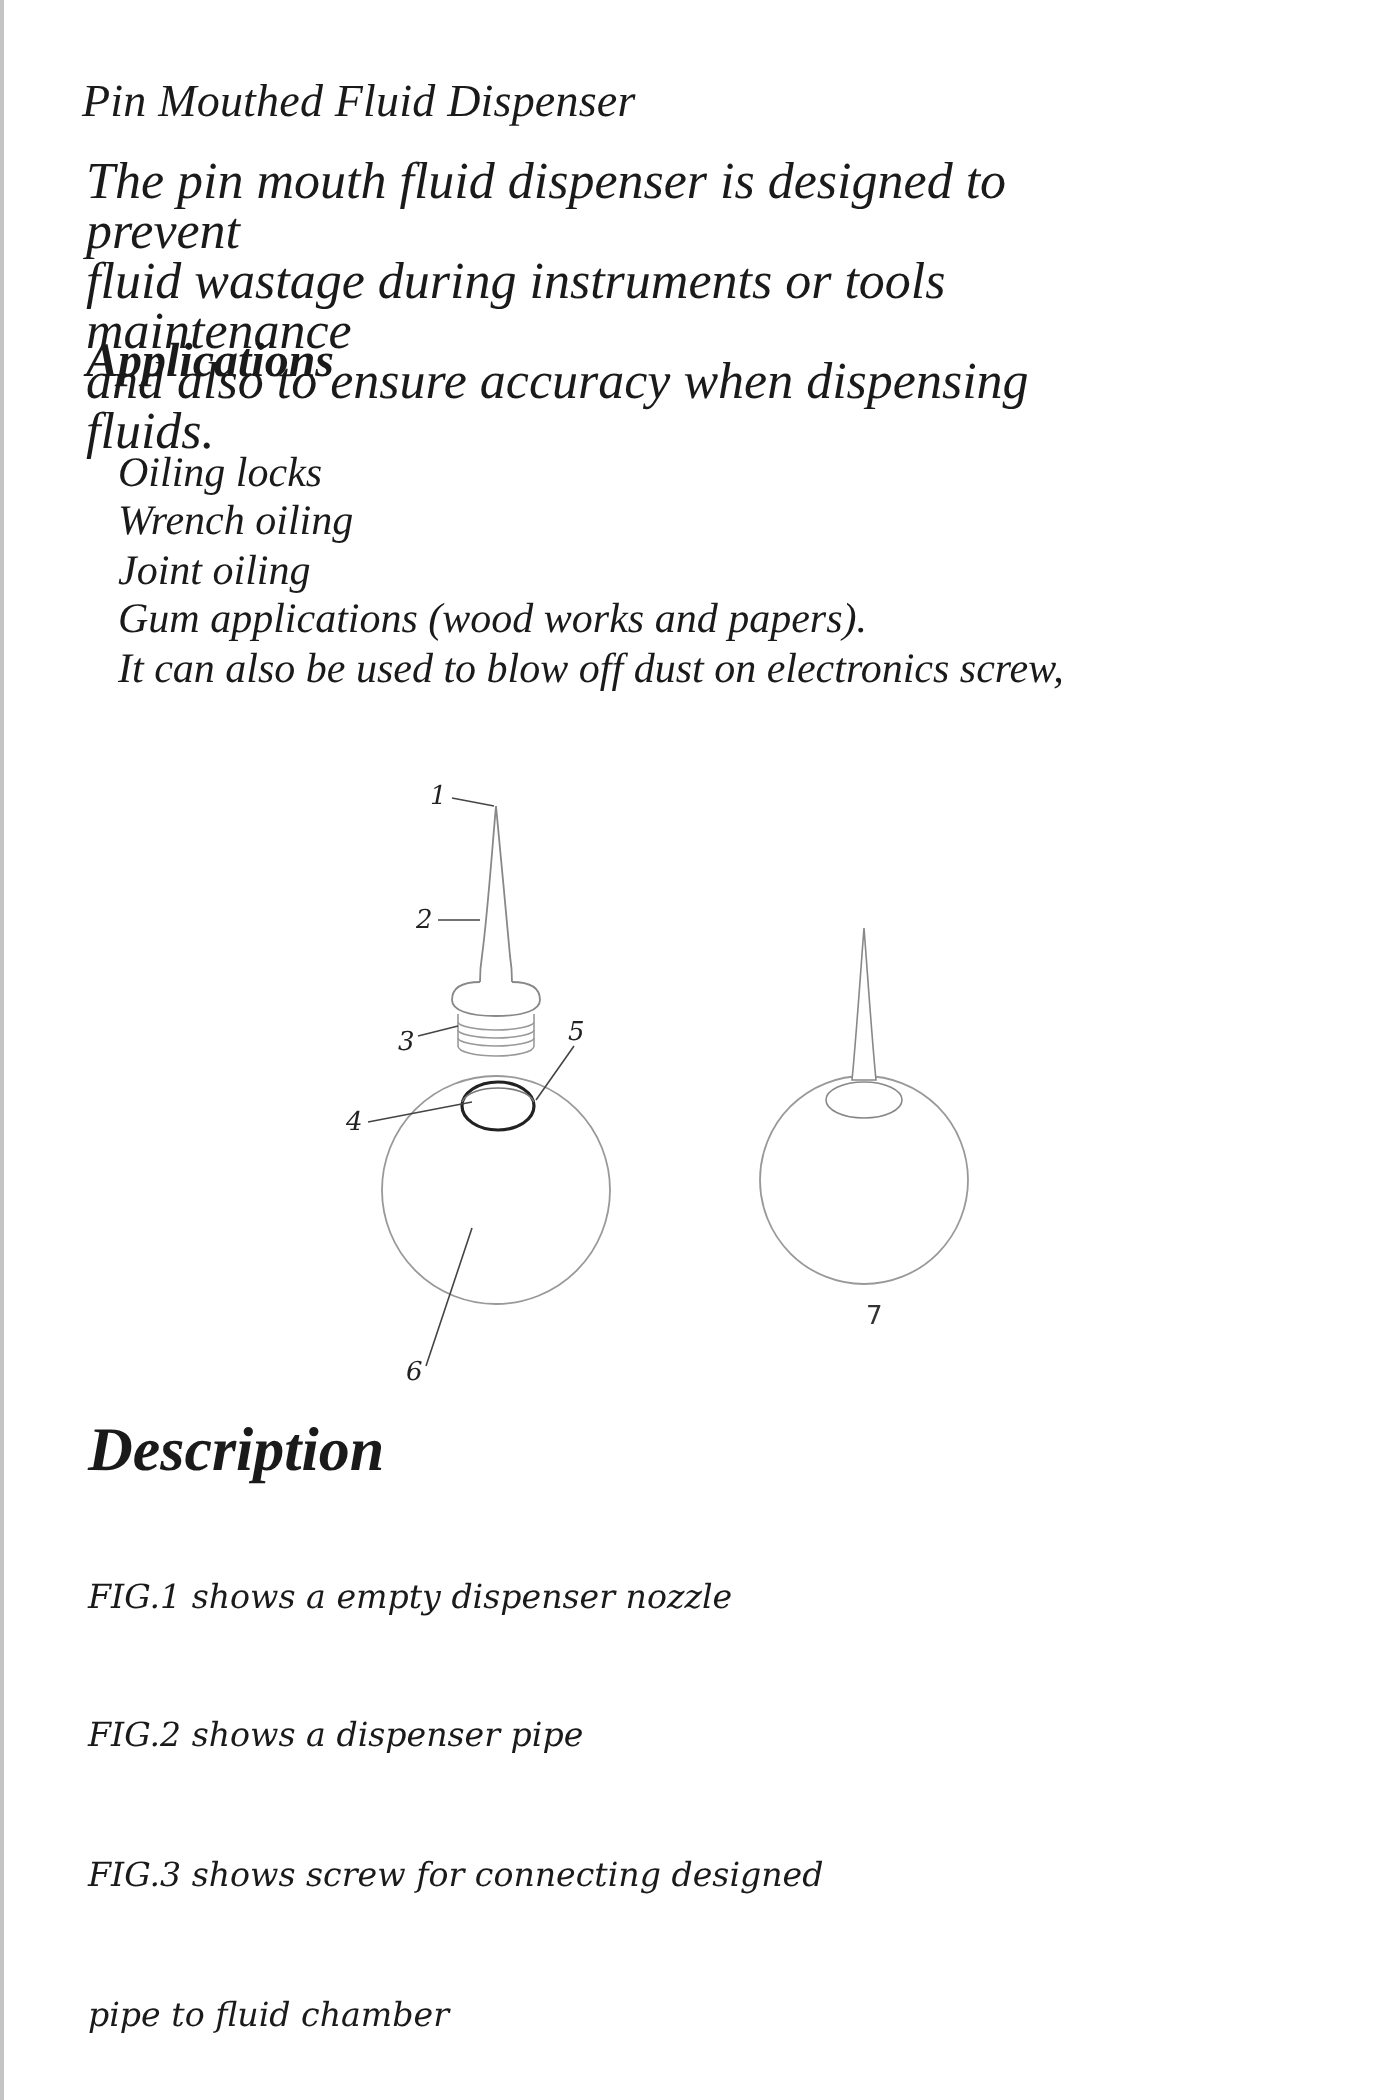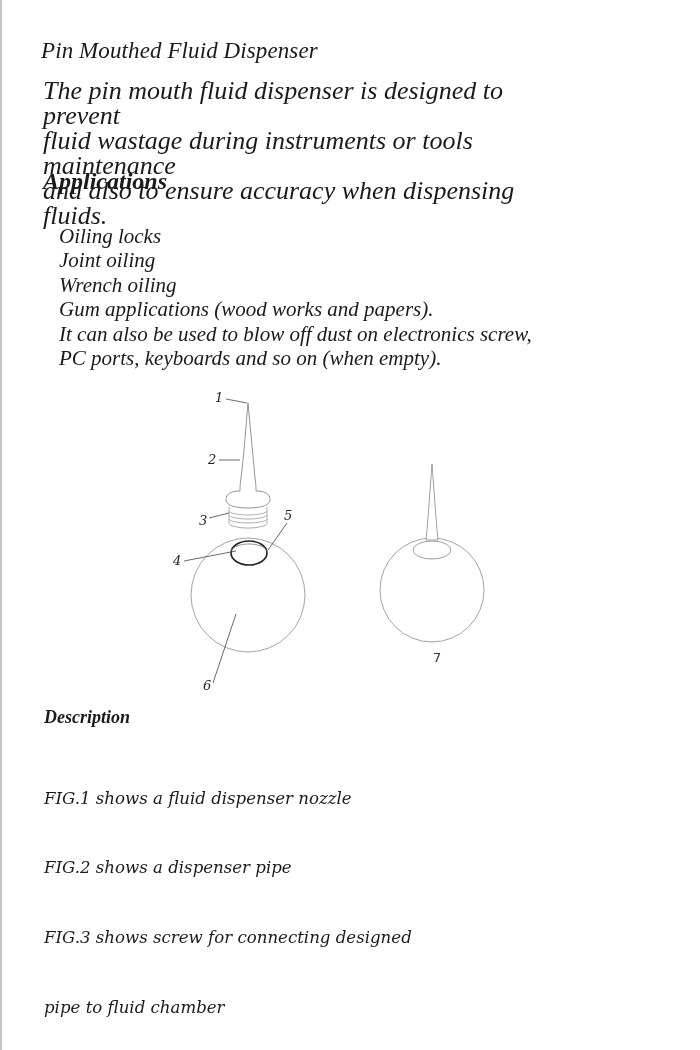--- a/index.html
+++ b/index.html
@@ -23,21 +23,21 @@
     position: absolute; margin: 0;
     font-family: "Liberation Serif", serif; font-style: italic; font-weight: bold;
     font-size: 24px;
   }
   .apps-heading { left: 43px; top: 168px; }
   .apps-list {
     position: absolute; left: 43px; top: 208px; margin: 16px; padding: 0; list-style: none;
     font-family: "Liberation Serif", serif; font-style: italic;
     font-size: 21px; line-height: 24.4px; width: 560px;
   }
-  .desc-heading { left: 44px; top: 707px; font-size: 18px; }
+  .desc-heading { left: 44px; top: 707px; font-size: 31px; }
   .desc-list {
     position: absolute; left: 44px; top: 740px; margin: 0; padding: 0; list-style: none;
     font-family: "DejaVu Serif", serif; font-style: italic;
     font-size: 16.6px; line-height: 23.3px; width: 420px; white-space: pre;
   }
   svg.diagram { position: absolute; left: 0; top: 370px; }
   .lbl { font-family: "DejaVu Serif", serif; font-style: italic; font-size: 13px; fill: #222; }
   .lbl7 { font-family: "DejaVu Sans", sans-serif; font-size: 13px; fill: #333; }
 </style>
 </head>
@@ -49,25 +49,24 @@
 
 <p class="intro">
   <span>The pin mouth fluid dispenser is designed to prevent</span><br>
   <span>fluid wastage during instruments or tools maintenance</span><br>
   <span>and also to ensure accuracy when dispensing fluids.</span>
 </p>
 
 <h2 class="h2 apps-heading">Applications</h2>
 <ul class="apps-list">
   <li>Oiling locks</li>
+  <li>Wrench oiling</li>
   <li>Joint oiling</li>
-  <li>Wrench oiling</li>
   <li>Gum applications (wood works and papers).</li>
   <li>It can also be used to blow off dust on electronics screw,</li>
-  <li>PC ports, keyboards and so on (when empty).</li>
 </ul>
 
 <svg class="diagram" width="700" height="330" viewBox="0 0 700 330">
 
   <g fill="none" stroke="#888" stroke-width="0.9">
     <path d="M248,33 C246,55 244,85 241,108 C240,114 240,118 240,121 M248,33 C250,55 253,85 255,108 C256,114 256,118 256,121"></path>
   </g>
   <g fill="#fff" stroke="#888" stroke-width="0.9">
     <path d="M240,121 C228,121 226,126 226,130 C226,135 234,138 248,138 C262,138 270,135 270,130 C270,126 268,121 256,121"></path>
   </g>
@@ -99,21 +98,21 @@
   <text class="lbl" x="203" y="320">6</text>
 
   <circle cx="432" cy="220" r="52" fill="none" stroke="#999" stroke-width="0.9"></circle>
   <ellipse cx="432" cy="180" rx="19" ry="9" fill="#fff" stroke="#888" stroke-width="0.8"></ellipse>
   <path d="M432,94 C430,120 428,150 426,170 L438,170 C436,150 434,120 432,94 Z" fill="#fff" stroke="#888" stroke-width="0.8"></path>
   <text class="lbl7" x="433" y="292">7</text>
 </svg>
 
 <h2 class="h2 desc-heading">Description</h2>
 <ul class="desc-list">
-  <li>FIG.1 shows a fluid dispenser nozzle</li>
+  <li>FIG.1 shows a empty dispenser nozzle</li>
   <li>FIG.2 shows a dispenser pipe</li>
   <li>FIG.3 shows screw for connecting designed</li>
   <li>pipe to fluid chamber</li>
   
   
   
   
   
   
   

